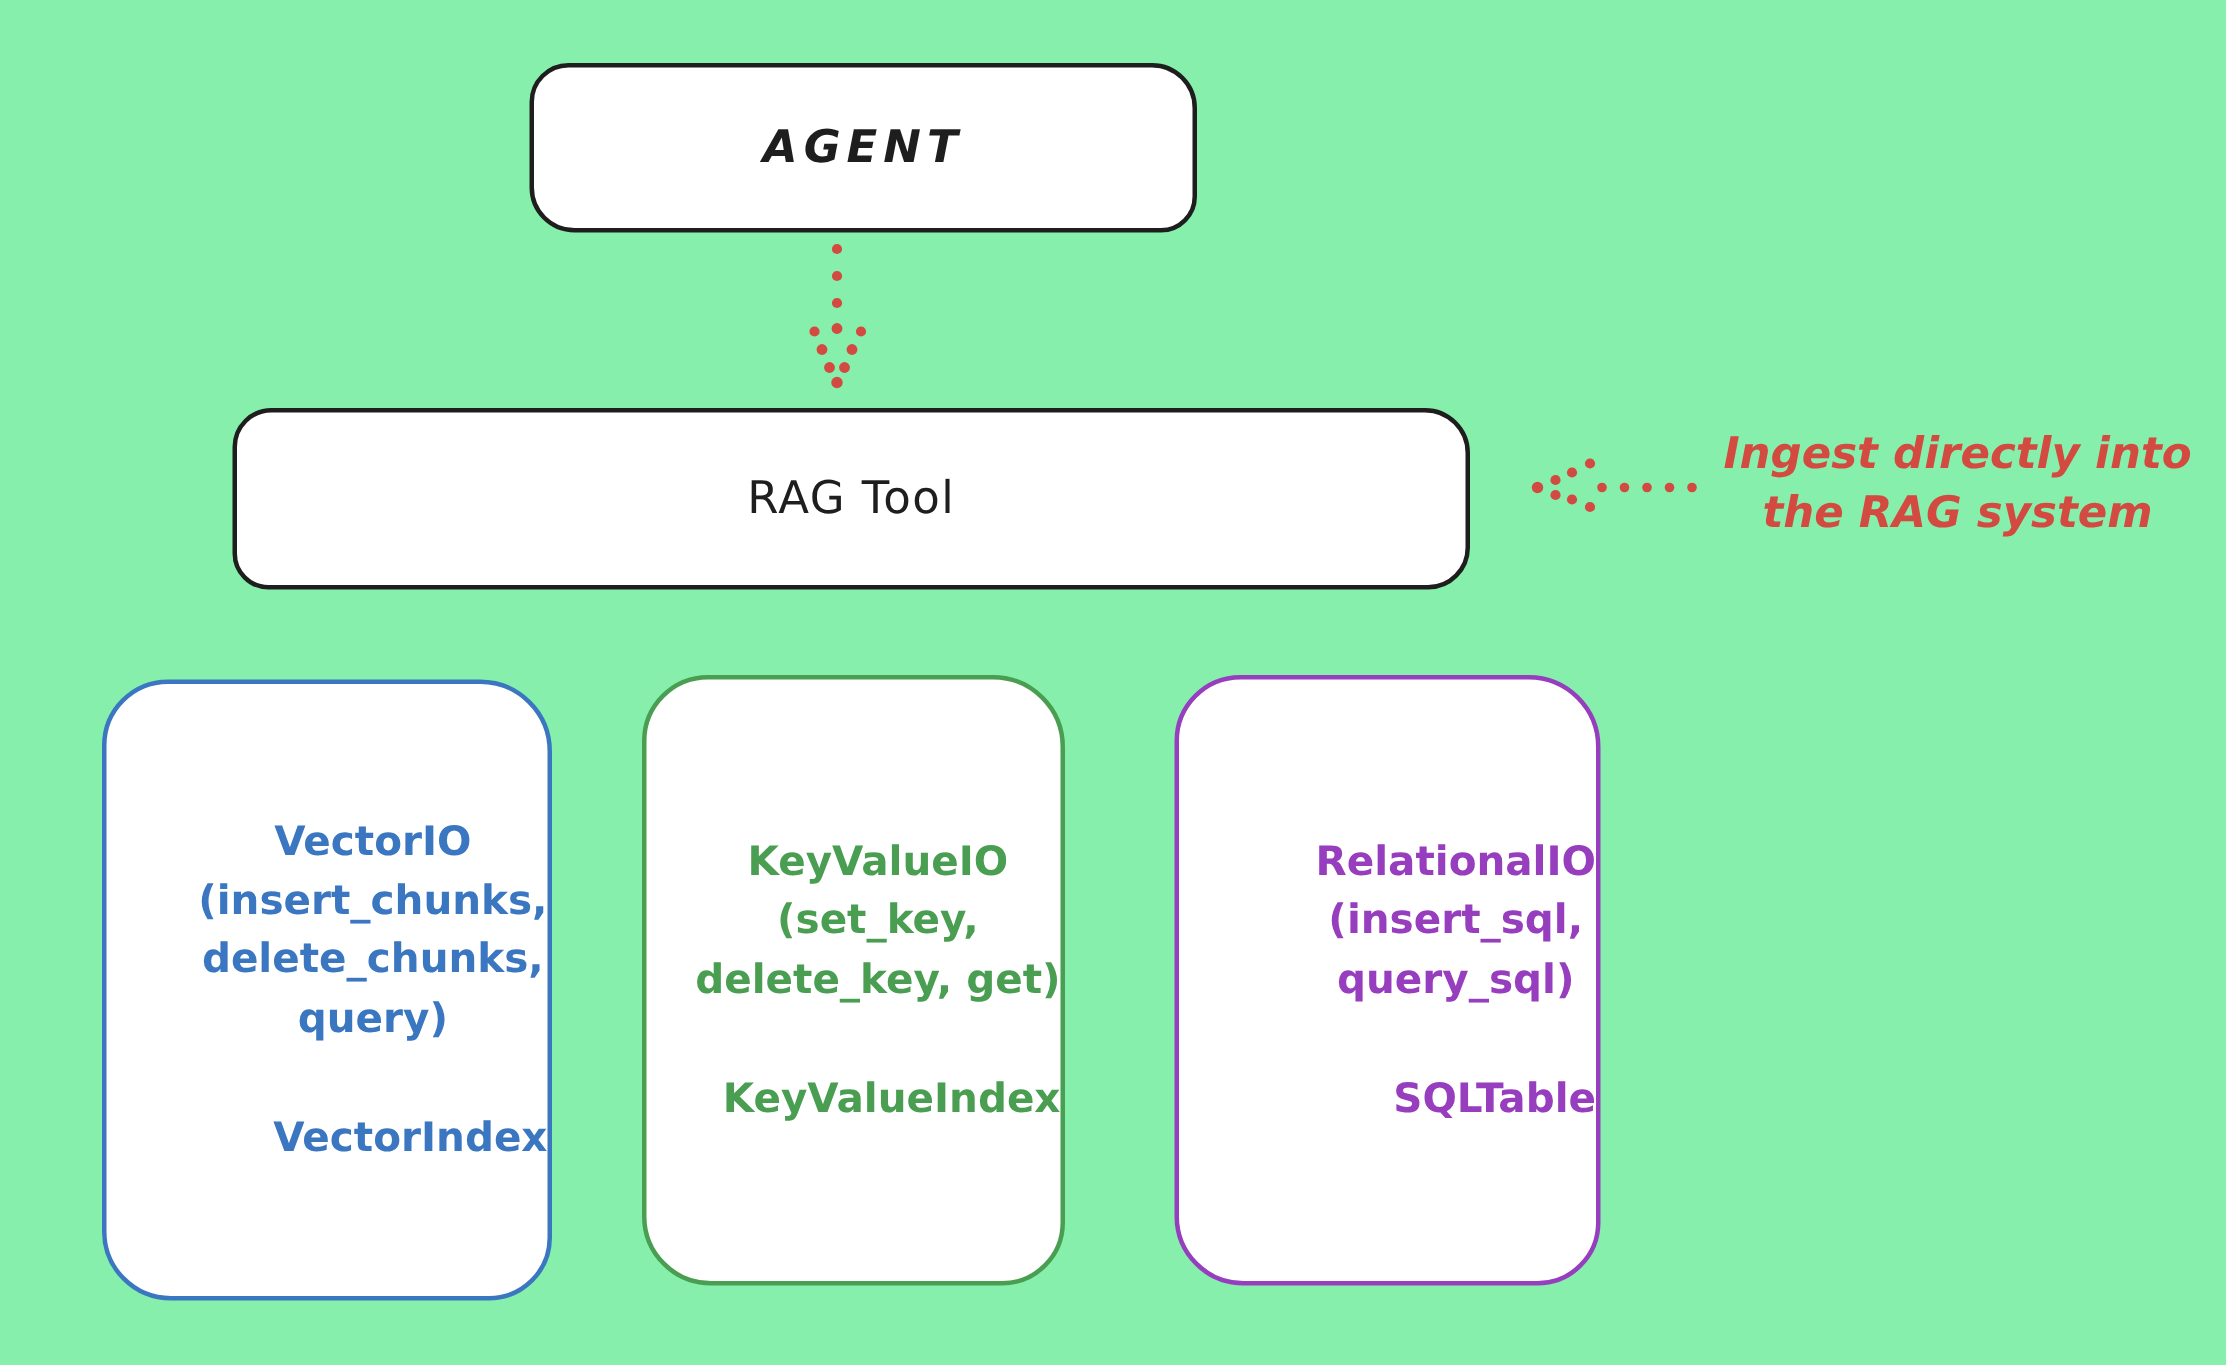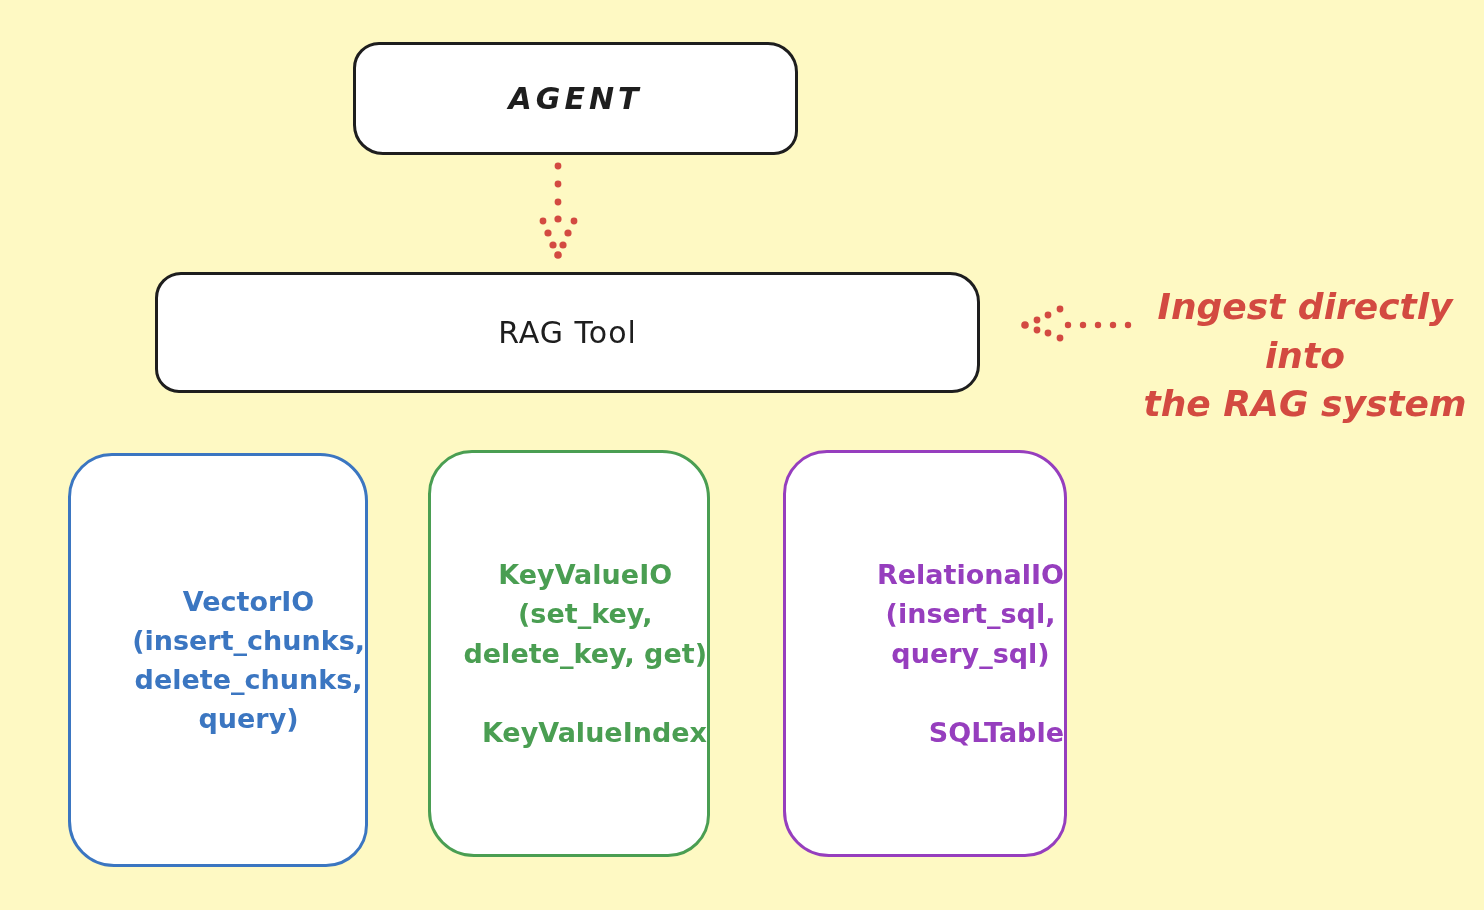--- a/index.html
+++ b/index.html
@@ -5,21 +5,21 @@
   html, body {
     margin: 0;
     padding: 0;
     background: #ffffff;
     font-family: "DejaVu Sans", sans-serif;
   }
   .canvas {
     position: relative;
     width: 1484px;
     height: 910px;
-    background: #fef9c3;
+    background: #86efac;
     overflow: hidden;
   }
   .sketch-box {
     position: absolute;
     background: #ffffff;
     border: 3px solid #1e1e1e;
     box-sizing: border-box;
     display: flex;
     align-items: center;
     justify-content: center;
@@ -65,21 +65,21 @@
   .io-box .io-body { white-space: pre-line; }
   .io-box .io-index { margin-top: 40px; white-space: pre-line; }
   .io-box-vector { left: 68px;  top: 453px; width: 300px; height: 414px; }
   .io-box-keyvalue { left: 428px; top: 450px; width: 282px; height: 407px; }
   .io-box-relational { left: 783px; top: 450px; width: 284px; height: 407px; }
   .annotation-text {
     position: absolute;
     left: 1140px; top: 283px;
     width: 330px;
     text-align: center;
-    font-size: 36px;
+    font-size: 29px;
     font-weight: 700;
     line-height: 1.35;
     white-space: pre-line;
     font-style: italic;
   }
   .arrow-svg { position: absolute; }
   .arrow-down-svg { left: 530px; top: 158px; width: 60px; height: 110px; }
   .arrow-left-svg { left: 1010px; top: 295px; width: 130px; height: 70px; }
 </style>
 </head>
@@ -129,20 +129,21 @@
   </svg>
 
   <div class="annotation-text" style="color: rgb(211, 74, 65);">Ingest directly into
 the RAG system</div>
 
   <div class="io-box io-box-vector" style="color: rgb(59, 118, 193);">
     <div class="io-body">VectorIO
 (insert_chunks,
 delete_chunks,
 query)</div>
+    <div class="io-index">VectorIndex</div>
   </div>
 
   <div class="io-box io-box-relational" style="color: rgb(150, 62, 190);">
     <div class="io-body">RelationalIO
 (insert_sql,
 query_sql)</div>
     <div class="io-index">SQLTable</div>
   </div>
 
   <div class="io-box io-box-keyvalue" style="color: rgb(74, 158, 82);">

